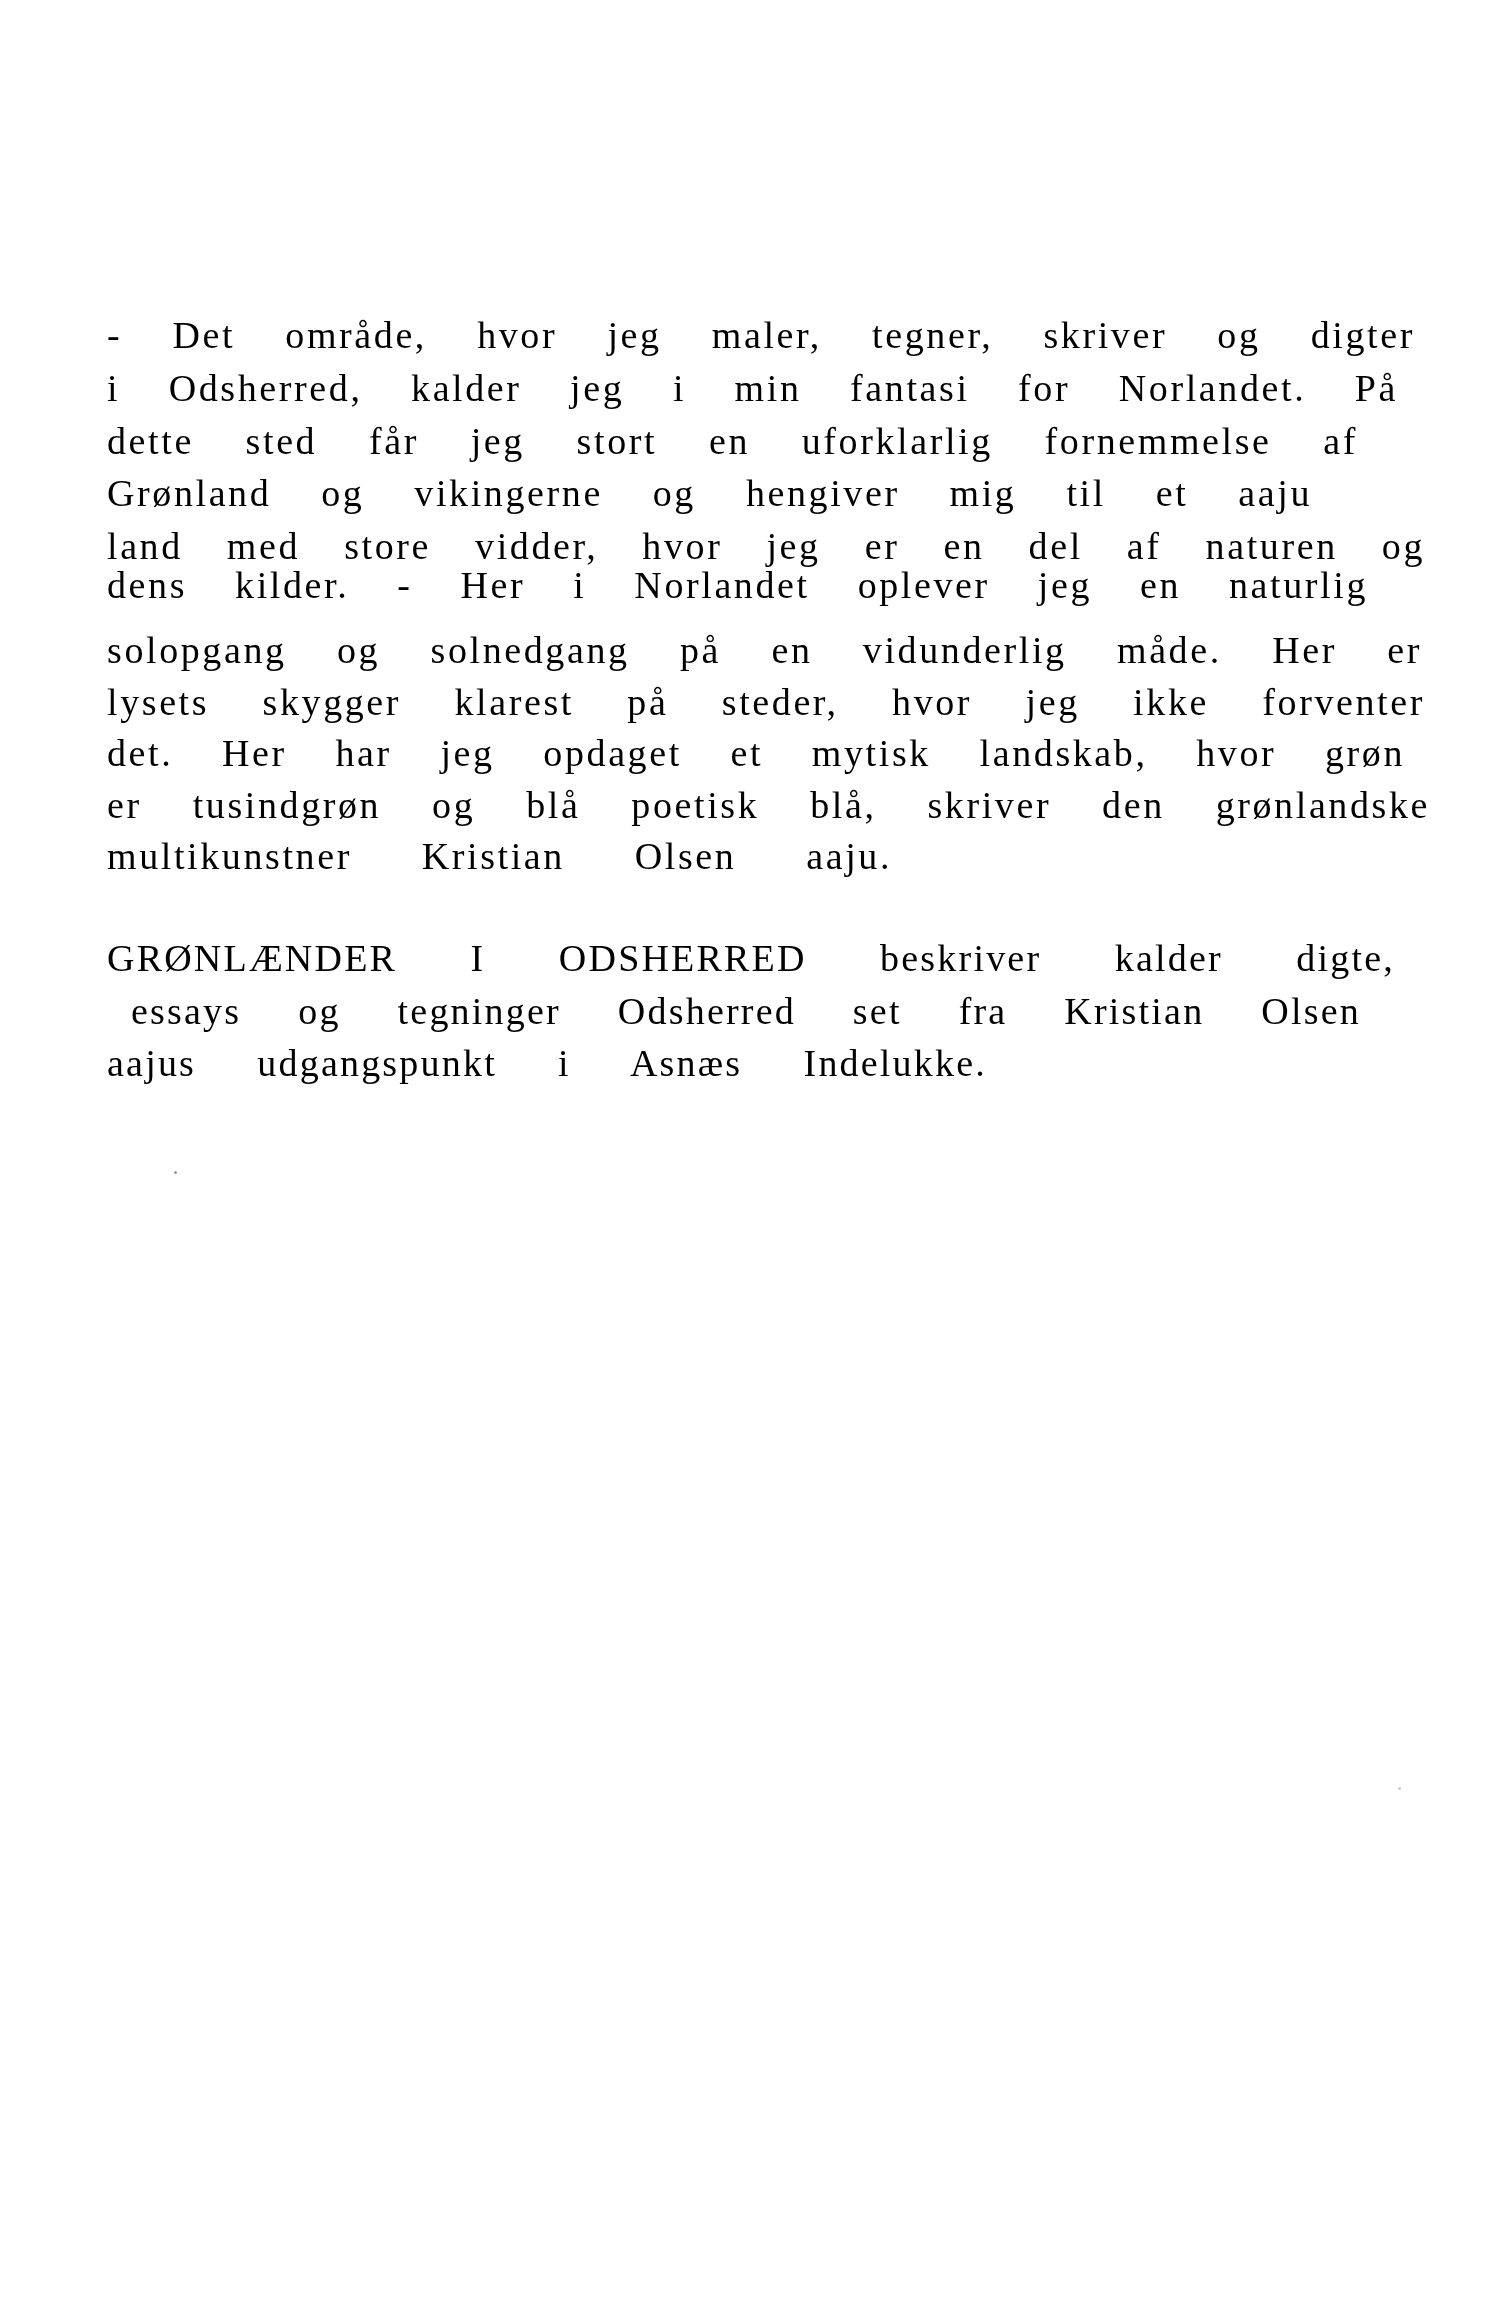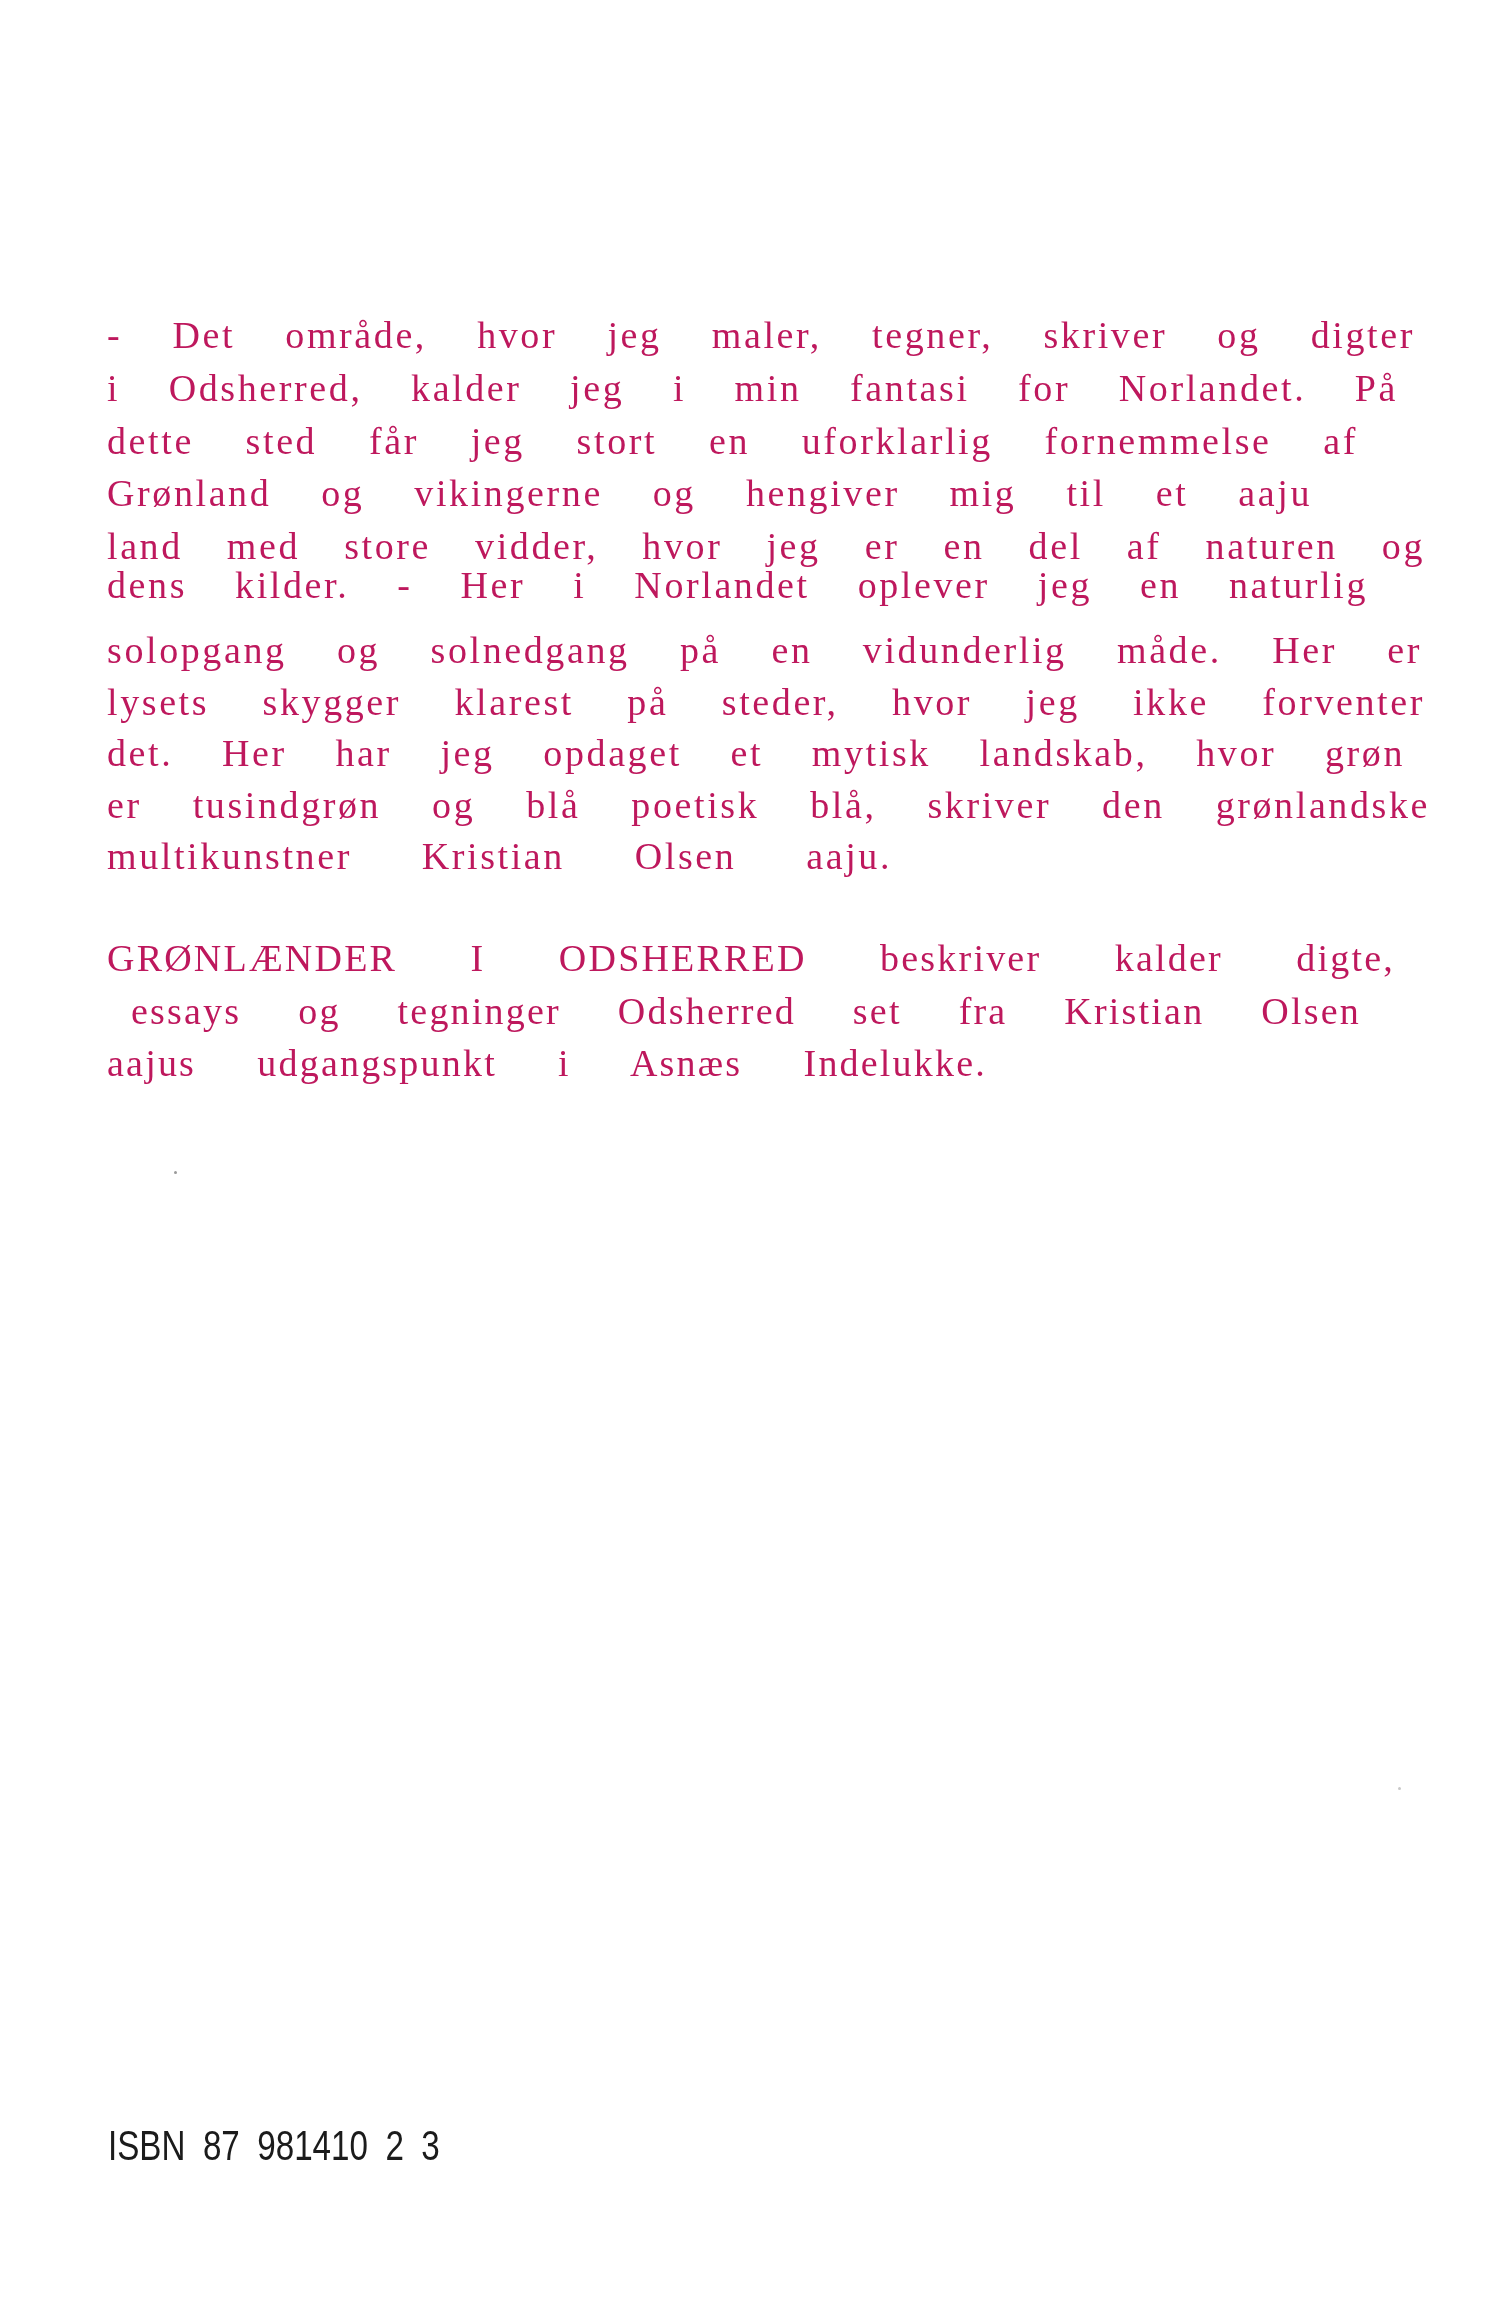--- a/index.html
+++ b/index.html
@@ -21,21 +21,21 @@
     background: #ffffff;
   }
   .line {
     position: absolute;
     left: 107px;
     white-space: nowrap;
     font-family: "Liberation Serif", "DejaVu Serif", serif;
     font-size: 38px;
     line-height: 38px;
     height: 38px;
-    color: #be185d;
+    color: #000000;
     letter-spacing: 2.6px;
     text-align: justify;
     text-align-last: justify;
     overflow: visible;
   }
   .line .u {
     text-decoration-thickness: 2px;
     text-underline-offset: 9px;
   }
   .p2 {
@@ -87,19 +87,16 @@
     <div class="line" style="top:786px; width:1323px;">er tusindgrøn og blå poetisk blå, skriver den grønlandske</div>
     <div class="line" style="top:837px; width:785px;">multikunstner Kristian Olsen aaju.</div>
   </div>
 
   <div>
     <div class="line p2" style="top:939px; width:1288px;">GRØNLÆNDER I ODSHERRED beskriver kalder digte,</div>
     <div class="line p2" style="top:992px; width:1230px;margin-left:24px;">essays og tegninger Odsherred set fra Kristian Olsen</div>
     <div class="line p2" style="top:1044px; width:880px;">aajus udgangspunkt i Asnæs Indelukke.</div>
   </div>
 
-  <div class="isbn-wrap">
-    <span class="isbn">ISBN 87 981410 2 3</span>
-  </div>
 
   <div class="speck" style="left:174px; top:1171px;"></div>
   <div class="speck" style="left:1398px; top:1787px; background:#c8c8c8;"></div>
 </div>
 
 </body></html>

